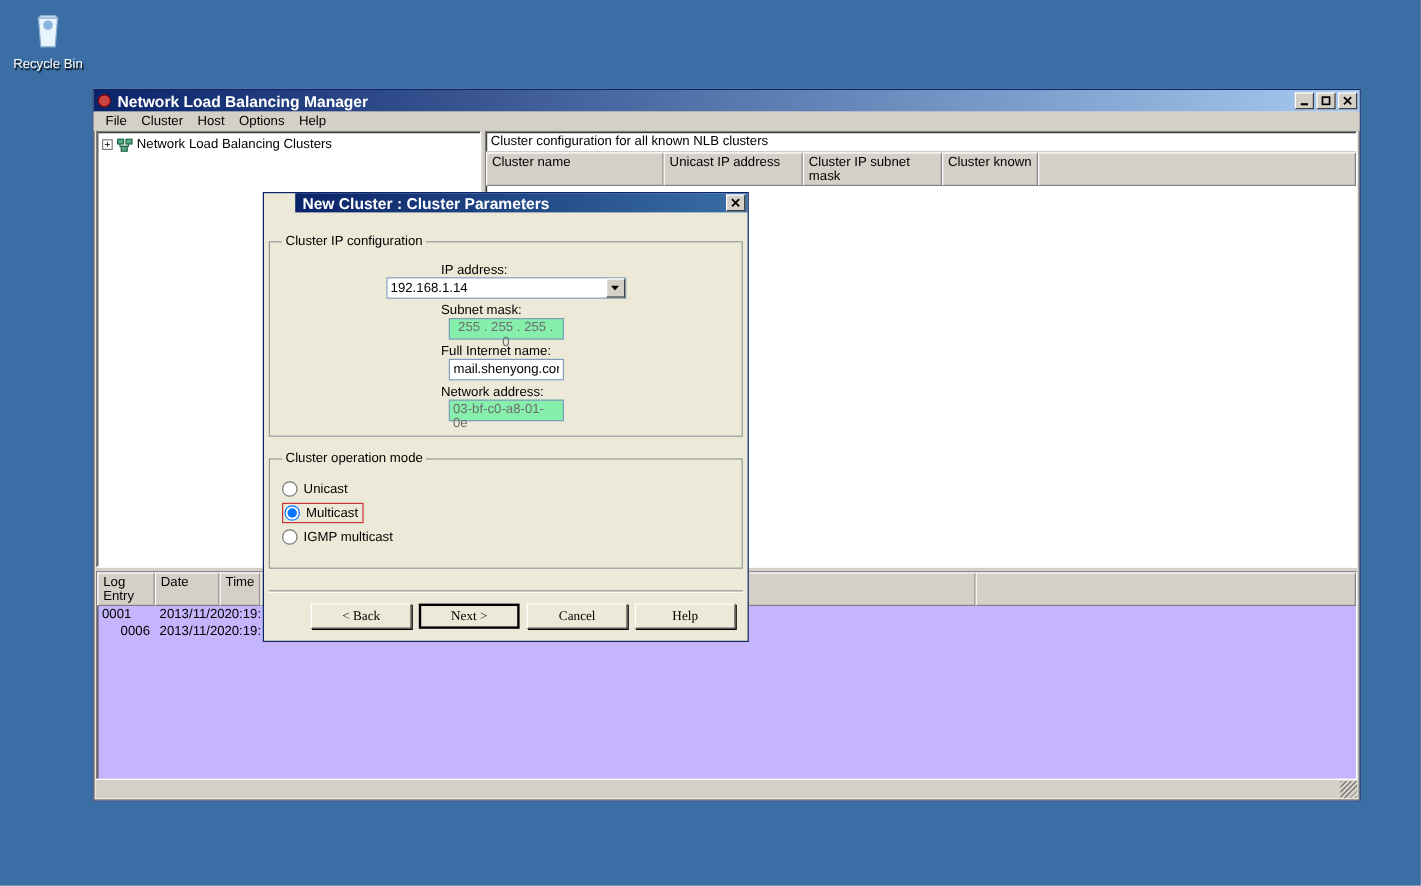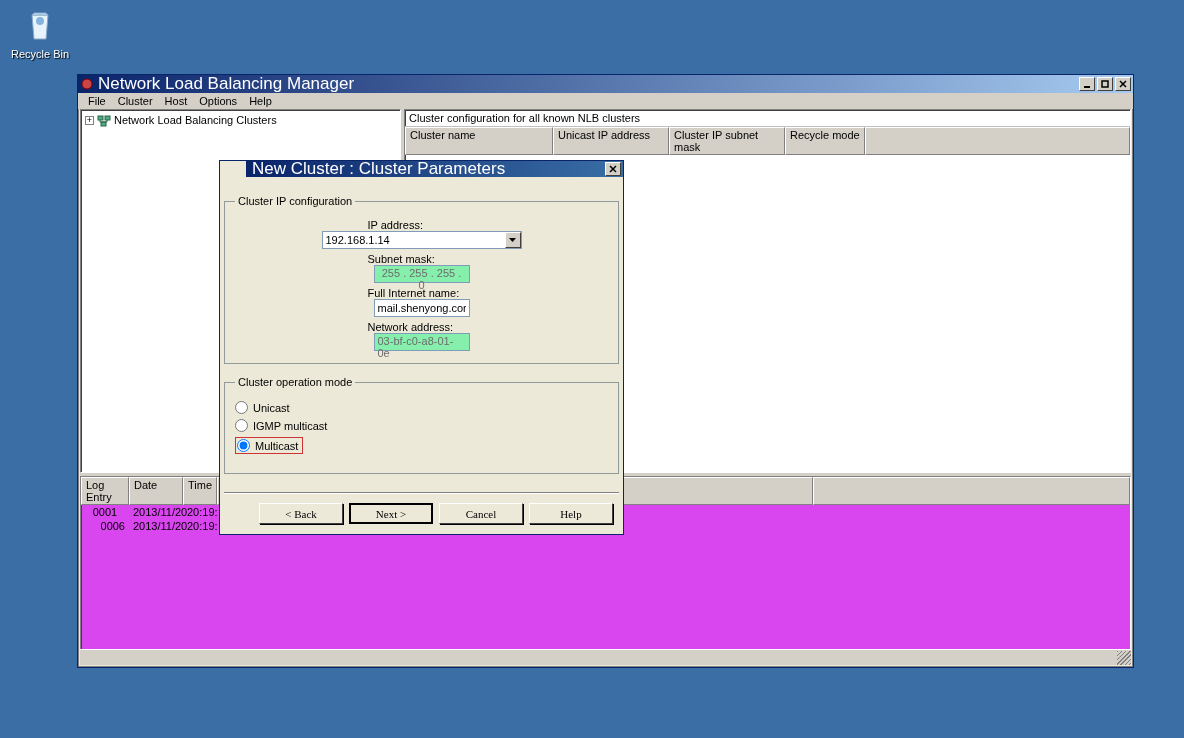--- a/index.html
+++ b/index.html
@@ -42,21 +42,21 @@
 }
 .titlebar {
   height: 18px;
   background: linear-gradient(to right, #0a246a, #a6caf0);
   color: #fff;
   display: flex;
   align-items: center;
   padding: 0 2px;
 }
 .titlebar .title-icon { width: 14px; height: 14px; margin-right: 4px; display:flex; align-items:center; justify-content:center;}
-.titlebar .title-text { flex: 1; font-weight: normal; font-size: 17px; }
+.titlebar .title-text { flex: 1; font-weight: bold; font-size: 13px; }
 .titlebar .controls { display: flex; gap: 2px; }
 .titlebar .ctrl-btn {
   width: 16px; height: 14px;
   background: #d4d0c8;
   border: 1px solid #fff;
   border-right-color: #404040;
   border-bottom-color: #404040;
   font-size: 9px;
   display: flex; align-items: center; justify-content: center;
   color: #000;
@@ -126,21 +126,21 @@
   border: 1px solid #fff;
   border-right-color: #808080;
   border-bottom-color: #808080;
   font-size: 11px;
   cursor: pointer;
 }
 .log-panel {
   position: absolute;
   top: 367px; left: 0; right: 0;
   height: 174px;
-  background: #d946ef;
+  background: #c4b5fd;
   border: 1px solid #808080;
   border-right-color: #fff;
   border-bottom-color: #fff;
   box-shadow: inset 1px 1px 0 #404040;
 }
 .log-columns {
   display: flex;
   background: #d4d0c8;
 }
 .log-col {
@@ -329,35 +329,35 @@
         </span>
         <span>Network Load Balancing Clusters</span>
       </div>
     </div>
     <div class="list-panel">
       <div class="list-header-text">Cluster configuration for all known NLB clusters</div>
       <div class="list-columns">
         <div class="list-col" style="width:148px">Cluster name</div>
         <div class="list-col" style="width:116px">Unicast IP address</div>
         <div class="list-col" style="width:116px">Cluster IP subnet mask</div>
-        <div class="list-col" style="width:80px">Recycle mode</div>
+        <div class="list-col" style="width:80px">Cluster known</div>
         <div class="list-col" style="flex:1"></div>
       </div>
     </div>
     <div class="log-panel">
       <div class="log-columns">
         <div class="log-col" style="width:48px">Log Entry</div>
         <div class="log-col" style="width:54px">Date</div>
         <div class="log-col" style="width:34px">Time</div>
         <div class="log-col" style="width:596px"></div>
         <div class="log-col" style="flex:1"></div>
       </div>
       <div class="log-rows">
         <div class="log-row">
-          <div class="log-cell" style="width:48px;text-align:center">0001</div>
+          <div class="log-cell" style="width:48px;text-align:left">0001</div>
           <div class="log-cell" style="width:54px">2013/11/20</div>
           <div class="log-cell" style="width:34px">20:19:</div>
         </div>
         <div class="log-row">
           <div class="log-cell" style="width:48px;text-align:right">0006</div>
           <div class="log-cell" style="width:54px">2013/11/20</div>
           <div class="log-cell" style="width:34px">20:19:</div>
         </div>
       </div>
     </div>
@@ -406,28 +406,28 @@
       </div>
     </fieldset>
 
     <fieldset style="height:98px">
       <legend>Cluster operation mode</legend>
       <div class="radio-row">
         <input type="radio" name="mode" style="">
         <span>Unicast</span>
       </div>
       <div class="radio-row">
-        <input type="radio" name="mode" style="">
-        <span>IGMP multicast</span>
-      </div>
-      <div class="radio-row">
         <span class="radio-highlight">
           <input type="radio" name="mode" checked="" style="">
           <span>Multicast</span>
         </span>
+      </div>
+      <div class="radio-row">
+        <input type="radio" name="mode" style="">
+        <span>IGMP multicast</span>
       </div>
     </fieldset>
 
     <hr class="sep">
     <div class="dialog-buttons">
       <button class="btn">&lt; Back</button>
       <button class="btn default">Next &gt;</button>
       <button class="btn">Cancel</button>
       <button class="btn">Help</button>
     </div>

